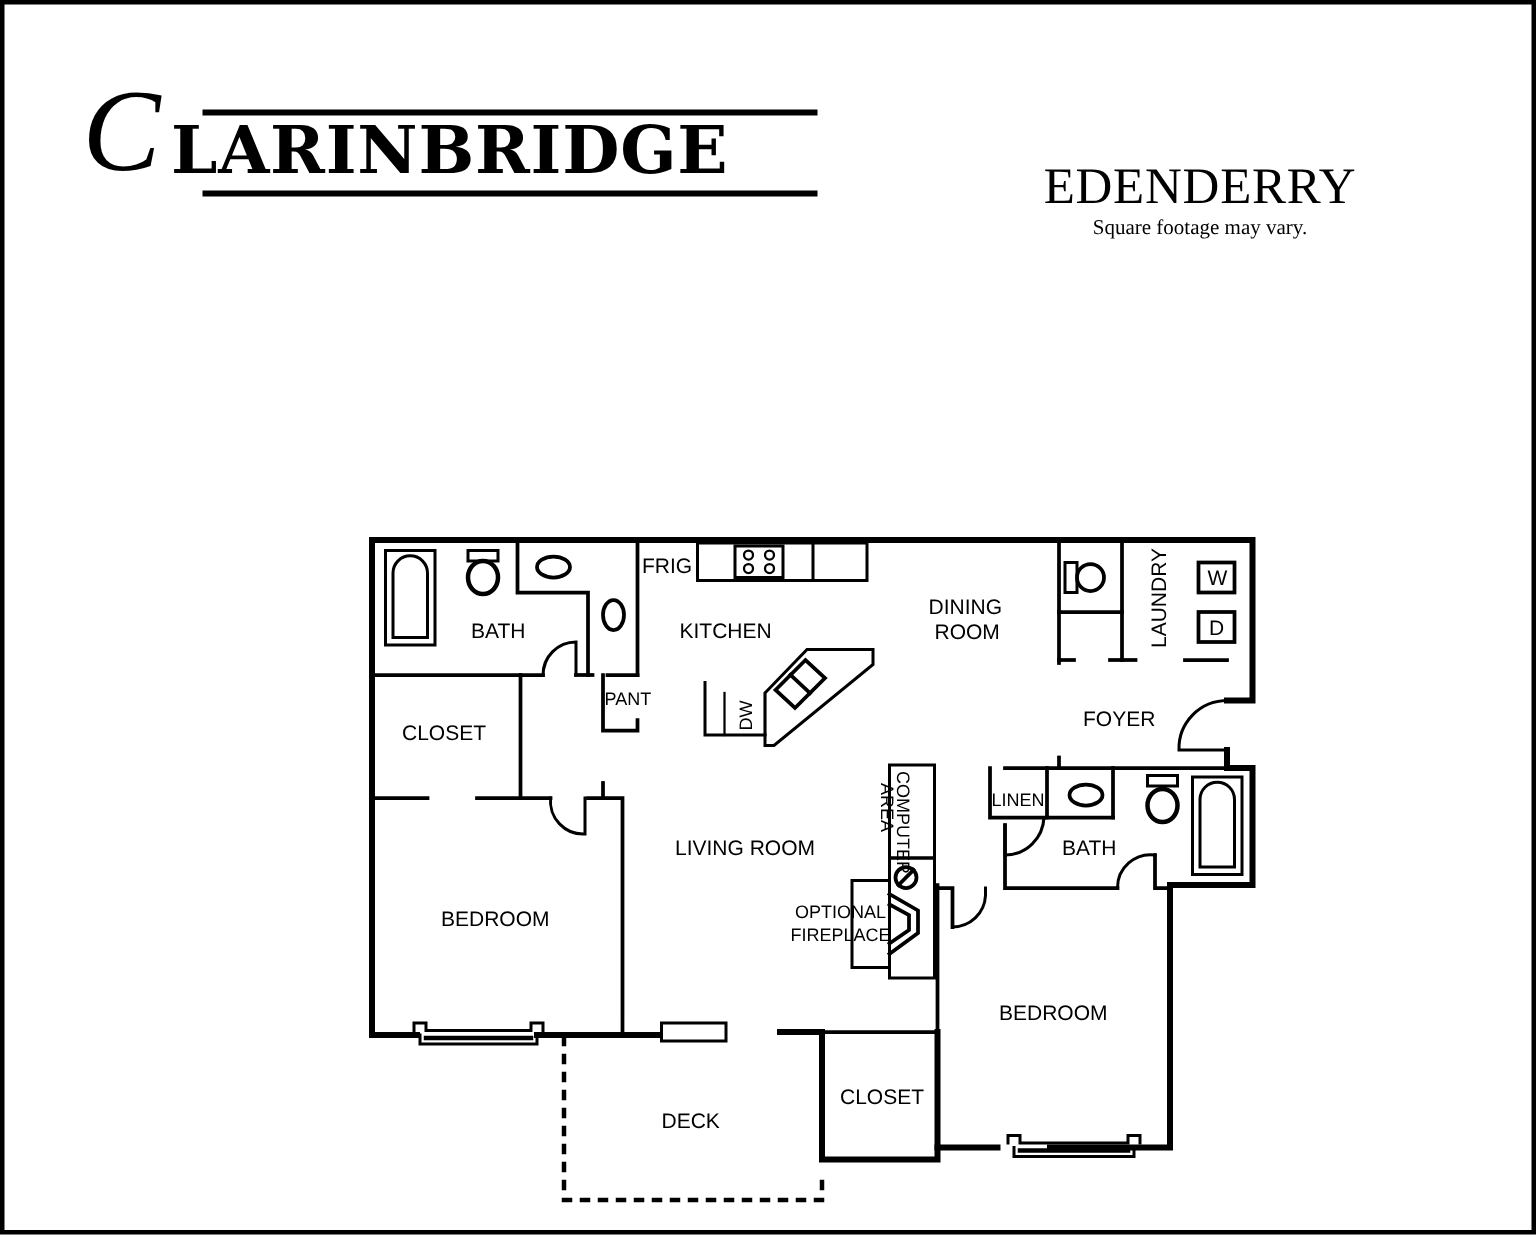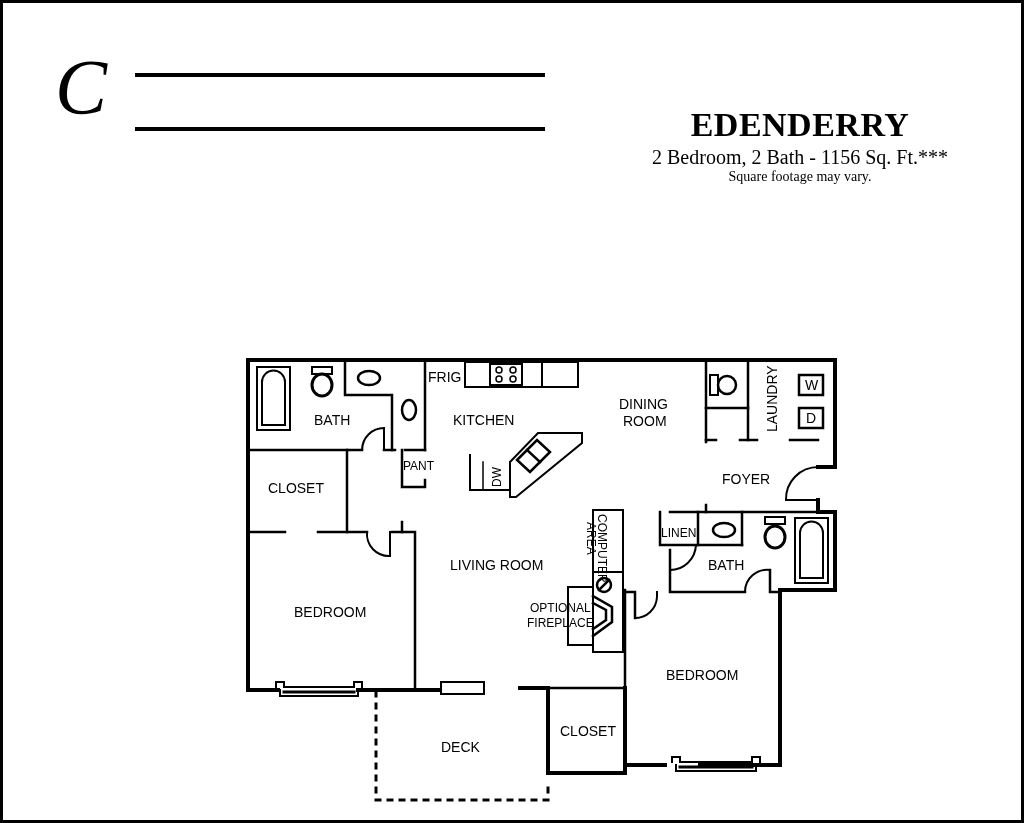--- a/index.html
+++ b/index.html
@@ -4,42 +4,42 @@
   <style>
     html, body { margin: 0; padding: 0; background: #ffffff; }
     body { width: 1024px; height: 823px; overflow: hidden; position: relative; font-family: "Liberation Sans", sans-serif; }
     .frame { position: absolute; left: 0; top: 0; width: 1018px; height: 817px; border: 3px solid #000; background: #fff; }
     .logo { position: absolute; left: 50px; top: 55px; width: 450px; height: 80px; }
     .logo-line-top { position: absolute; left: 85px; top: 18px; width: 410px; height: 4px; background: #000; }
     .logo-line-bottom { position: absolute; left: 85px; top: 72px; width: 410px; height: 4px; background: #000; }
     .logo-initial { position: absolute; left: 5px; top: -8px; font-family: "Liberation Serif", serif; font-style: italic; font-size: 78px; line-height: 80px; color: #000; }
     .logo-text { position: absolute; left: 64px; top: 20px; font-family: "DejaVu Serif", serif; font-weight: bold; font-size: 44px; line-height: 52px; letter-spacing: 0.5px; color: #000; }
     .title-block { position: absolute; left: 600px; top: 105px; width: 400px; text-align: center; font-family: "Liberation Serif", serif; color: #000; }
-    .plan-name { font-size: 34px; font-weight: bold; line-height: 40px; letter-spacing: 0.5px; text-align: center; }
+    .plan-name { font-size: 34px; font-weight: normal; line-height: 40px; letter-spacing: 0.5px; text-align: center; }
     .plan-code { font-size: 20px; line-height: 24px; }
     .plan-size { font-size: 20px; line-height: 24px; }
     .plan-note { font-size: 14px; line-height: 16px; }
     svg.plan { position: absolute; left: 0; top: 0; }
     .room-label { font-family: "Liberation Sans", sans-serif; font-size: 14px; fill: #000; }
     .small-label { font-family: "Liberation Sans", sans-serif; font-size: 12px; fill: #000; }
   </style>
 </head>
 <body>
 
 <div class="frame"></div>
 
 <div class="logo">
   <div class="logo-line-top"></div>
   <div class="logo-line-bottom"></div>
   <span class="logo-initial">C</span>
+  <span class="logo-text">LARINBRIDGE</span>
 </div>
 
 <div class="title-block">
   <div class="plan-name">EDENDERRY</div>
-  <div class="plan-size">2 Bedroom, 2 Bath - 1156 Sq. Ft.***</div>
   <div class="plan-note">Square footage may vary.</div>
 </div>
 
 <svg class="plan" width="1024" height="823" viewBox="0 0 1024 823" xmlns="http://www.w3.org/2000/svg">
   <g fill="none" stroke="#000" stroke-linecap="square">
 
     <g stroke-width="4">
       <polyline points="248,360 835,360 835,467 818,467"></polyline>
       <polyline points="818,500 818,512 835,512 835,590 780,590 780,765 700,765"></polyline>
       <polyline points="665,765 625,765 625,688"></polyline>

